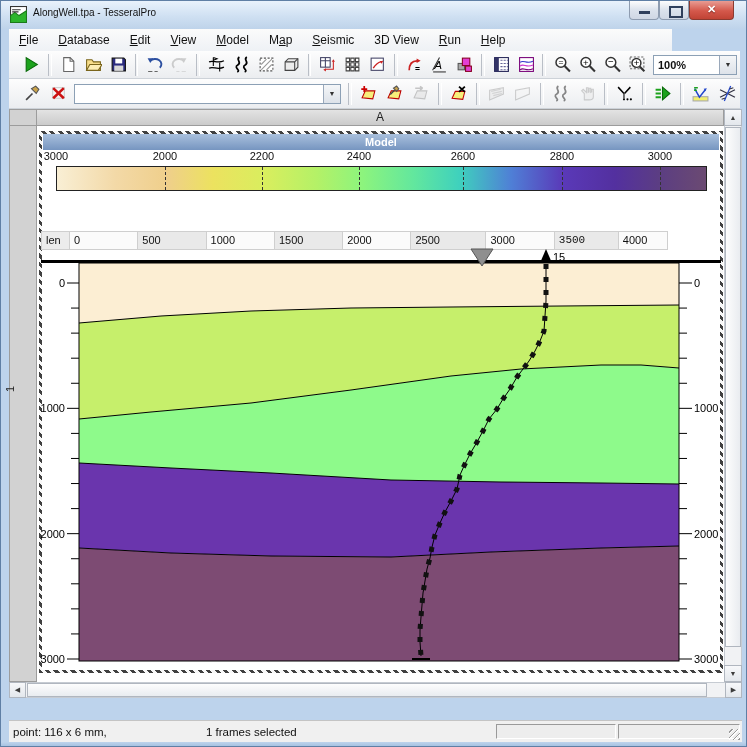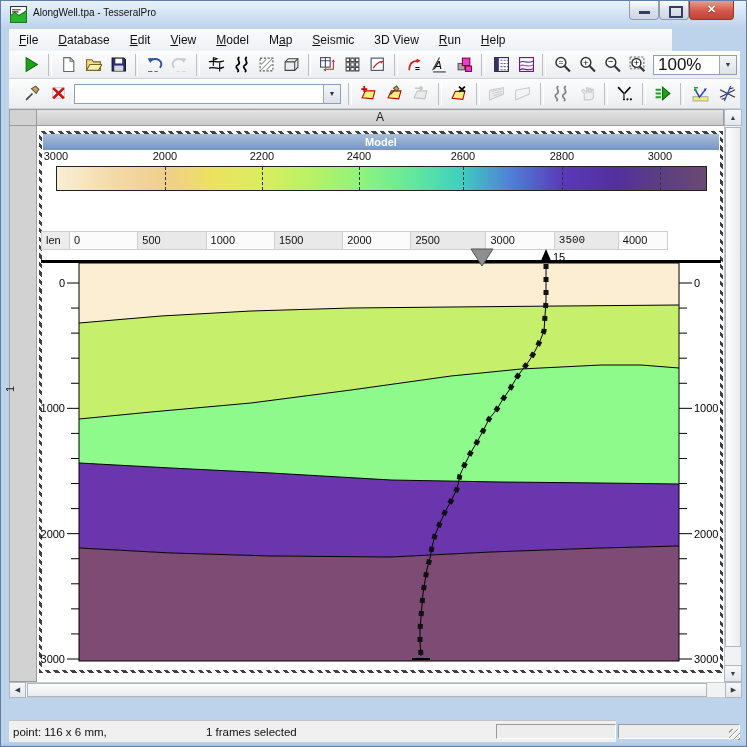--- a/index.html
+++ b/index.html
@@ -29,21 +29,21 @@
   
   .toolbar{position:absolute;left:8px;background:linear-gradient(#fdfdfd,#ebedf0);
     border-bottom:1px solid #cdd2d8;display:flex;align-items:center;padding-left:10px;box-sizing:border-box;}
   #toolbar1{top:50px;width:731px;height:28px;}
   #toolbar2{top:78px;width:731px;height:30px;}
   .tbtn{width:23px;height:23px;display:flex;align-items:center;justify-content:center;margin:0 1px;border:1px solid transparent;}
   .tbtn svg{width:17px;height:17px;}
   .tbtn.disabled{opacity:.45;filter:grayscale(1);}
   .tsep{width:2px;height:22px;margin:0 4px;border-left:1px solid #b9bec6;border-right:1px solid #fff;}
   .tcombo{height:20px;margin:0 3px;background:#fff;border:1px solid #8ca0b5;display:flex;align-items:center;box-sizing:border-box;}
-  .tcombo-val{flex:1;font-size:17px;padding-left:4px;color:#111;}
+  .tcombo-val{flex:1;font-size:11px;padding-left:4px;color:#111;font-weight:bold;}
   .tcombo-arrow{width:16px;height:100%;background:linear-gradient(#f4f6f8,#dde2e9);border-left:1px solid #9aa8ba;
     font-size:7px;color:#333;display:flex;align-items:center;justify-content:center;}
   
   #corner-cell{position:absolute;left:8px;top:108px;width:28px;height:17px;background:#d2d2d2;border:1px solid #9c9c9c;box-sizing:border-box;}
   #col-header{position:absolute;left:36px;top:108px;width:687px;height:17px;background:linear-gradient(#e3e3e3,#cbcbcb);
     border:1px solid #9c9c9c;border-left:none;box-sizing:border-box;text-align:center;font-size:12px;color:#222;line-height:15px;}
   #row-header{position:absolute;left:8px;top:125px;width:28px;height:556px;background:#d2d2d2;border:1px solid #9c9c9c;border-top:none;box-sizing:border-box;}
   #row-label{position:absolute;left:6px;top:382px;font-size:11px;color:#222;transform:rotate(-90deg);}
   #canvas{position:absolute;left:36px;top:125px;width:687px;height:556px;background:#fff;}
   
@@ -70,21 +70,21 @@
   .rcell.even{background:#fbfbfb;}
   .rcell.odd{background:#e9e9e9;}
   #section-svg{position:absolute;left:40px;top:246px;}
   
   #steps-panel{position:absolute;left:8px;top:697px;width:733px;height:22px;background:#f0f0f0;border-top:1px solid #dadada;}
   #steps-label{position:absolute;left:4px;top:5px;font-size:12px;color:#222;}
   .step-btn{position:absolute;top:2px;height:18px;box-sizing:border-box;border:1px solid #777;border-radius:2px;
     background:linear-gradient(#f9f9f9,#e0e0e4);box-shadow:1px 1px 0 #c9c9c9;
     font-size:11px;color:#111;text-align:center;line-height:16px;}
   
-  #statusbar{position:absolute;left:8px;top:719px;width:607px;height:22px;background:#f0f0f0;border-top:1px solid #c4c4c4;font-size:11.5px;color:#111;}
+  #statusbar{position:absolute;left:8px;top:719px;width:733px;height:22px;background:#f0f0f0;border-top:1px solid #c4c4c4;font-size:11.5px;color:#111;}
   #status-point{position:absolute;left:4px;top:5px;}
   #status-frames{position:absolute;left:197px;top:5px;}
   .status-cell{position:absolute;top:3px;height:15px;background:#ededed;box-sizing:border-box;
     border-top:1px solid #9a9a9a;border-left:1px solid #9a9a9a;border-bottom:1px solid #fff;border-right:1px solid #fff;}
   #grip{position:absolute;left:720px;top:8px;width:11px;height:11px;
     background:repeating-linear-gradient(135deg,transparent 0 2px,#9a9a9a 2px 3px,#fff 3px 4px);}
   #border-bottom-line{position:absolute;left:0;top:741px;width:747px;height:6px;background:linear-gradient(#bdd3ec,#9dbbdd);}
 </style>
 </head>
 <body>

